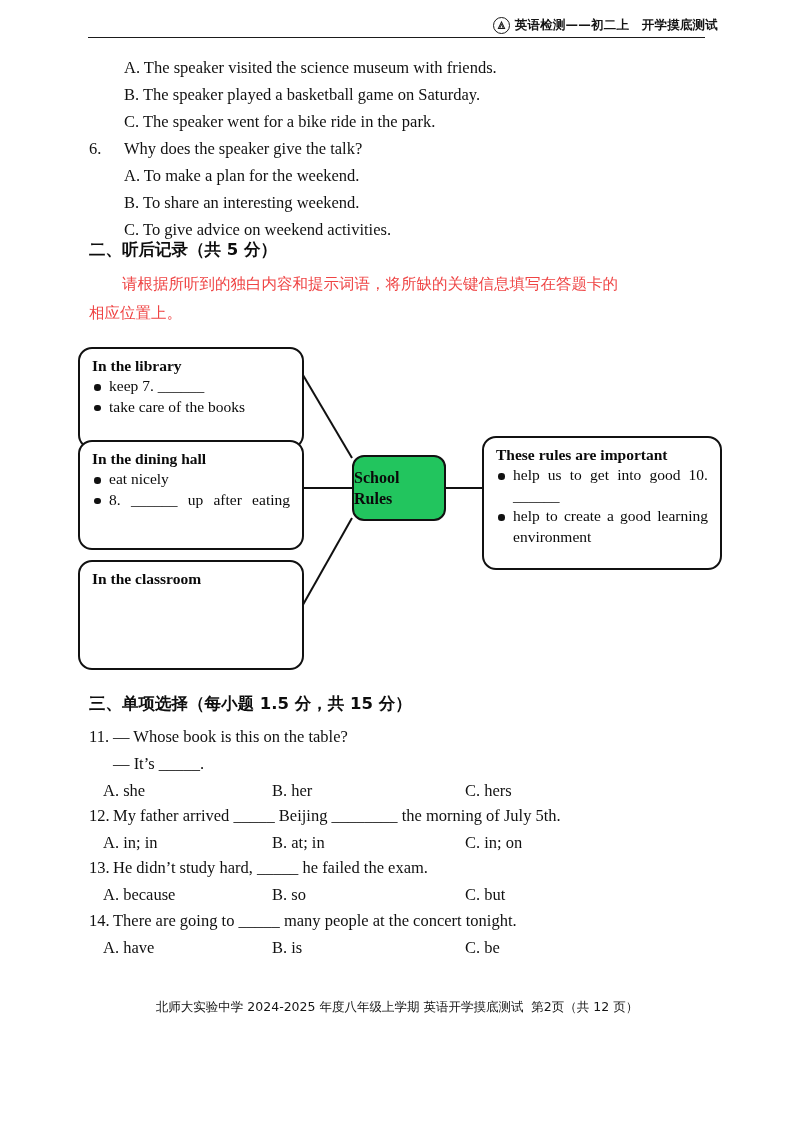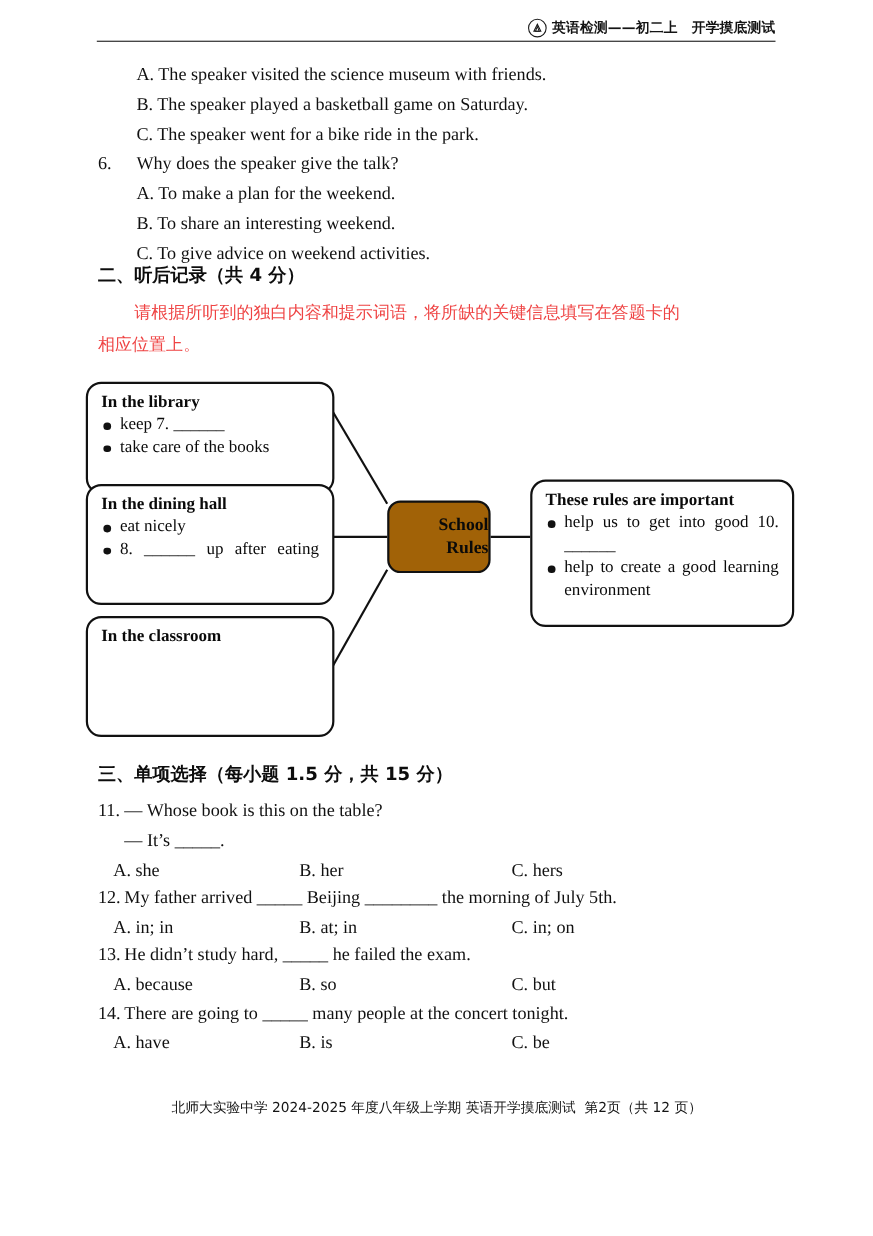--- a/index.html
+++ b/index.html
@@ -13,21 +13,21 @@
     position: relative;
     font-family: "Liberation Serif", serif;
     color: #0a0a0a;
     overflow: hidden;
   }
 
   
   .page-header {
     position: absolute;
     top: 14px;
-    left: 88px;
+    left: 101px;
     width: 617px;
     height: 24px;
     text-align: center;
   }
   .header-inner {
     display: flex;
     align-items: center;
     justify-content: flex-end;
     gap: 5px;
     height: 22px;
@@ -125,25 +125,25 @@
     height: 6.5px;
     background: #111;
     border-radius: 50%;
   }
   .just { text-align: justify; text-align-last: justify; }
 
   .centernode {
     position: absolute;
     border: 2.2px solid #111;
     border-radius: 12px;
-    background: #a16207;
+    background: #22c55e;
     box-sizing: border-box;
     display: flex;
     flex-direction: column;
-    align-items: flex-end;
+    align-items: flex-start;
     justify-content: center;
     font-weight: 700;
     font-size: 16px;
     line-height: 21px;
   }
   .connectors { position: absolute; left: 0; top: 0; width: 794px; height: 345px; }
 
   
   .footer {
     position: absolute;
@@ -178,21 +178,21 @@
   <div class="line" style="left:124px; top:58px;">A. The speaker visited the science museum with friends.</div>
   <div class="line" style="left:124px; top:85px;">B. The speaker played a basketball game on Saturday.</div>
   <div class="line" style="left:124px; top:112px;">C. The speaker went for a bike ride in the park.</div>
 
   <div class="line qnum" style="left:89px; top:139px;">6.</div>
   <div class="line" style="left:124px; top:166px;">A. To make a plan for the weekend.</div>
   <div class="line" style="left:124px; top:139px;">Why does the speaker give the talk?</div>
   <div class="line" style="left:124px; top:193px;">B. To share an interesting weekend.</div>
   <div class="line" style="left:124px; top:220px;">C. To give advice on weekend activities.</div>
 
-  <div class="line cn" style="left:89px; top:240px; font-size:16.5px;">二、听后记录（共 4 分）</div>
+  <div class="line cn" style="left:89px; top:240px; font-size:16.5px;">二、听后记录（共 5 分）</div>
   <div class="line cn-body" style="left:122px; top:274px;">请根据所听到的独白内容和提示词语，将所缺的关键信息填写在答题卡的</div>
   <div class="line cn-body" style="left:89px; top:303px;">相应位置上。</div>
 
   <div class="map">
 
     <svg class="connectors">
 
       <line x1="300" y1="30" x2="352" y2="118" stroke="#111" stroke-width="2"></line>
 
       <line x1="300" y1="148" x2="352" y2="148" stroke="#111" stroke-width="2"></line>

